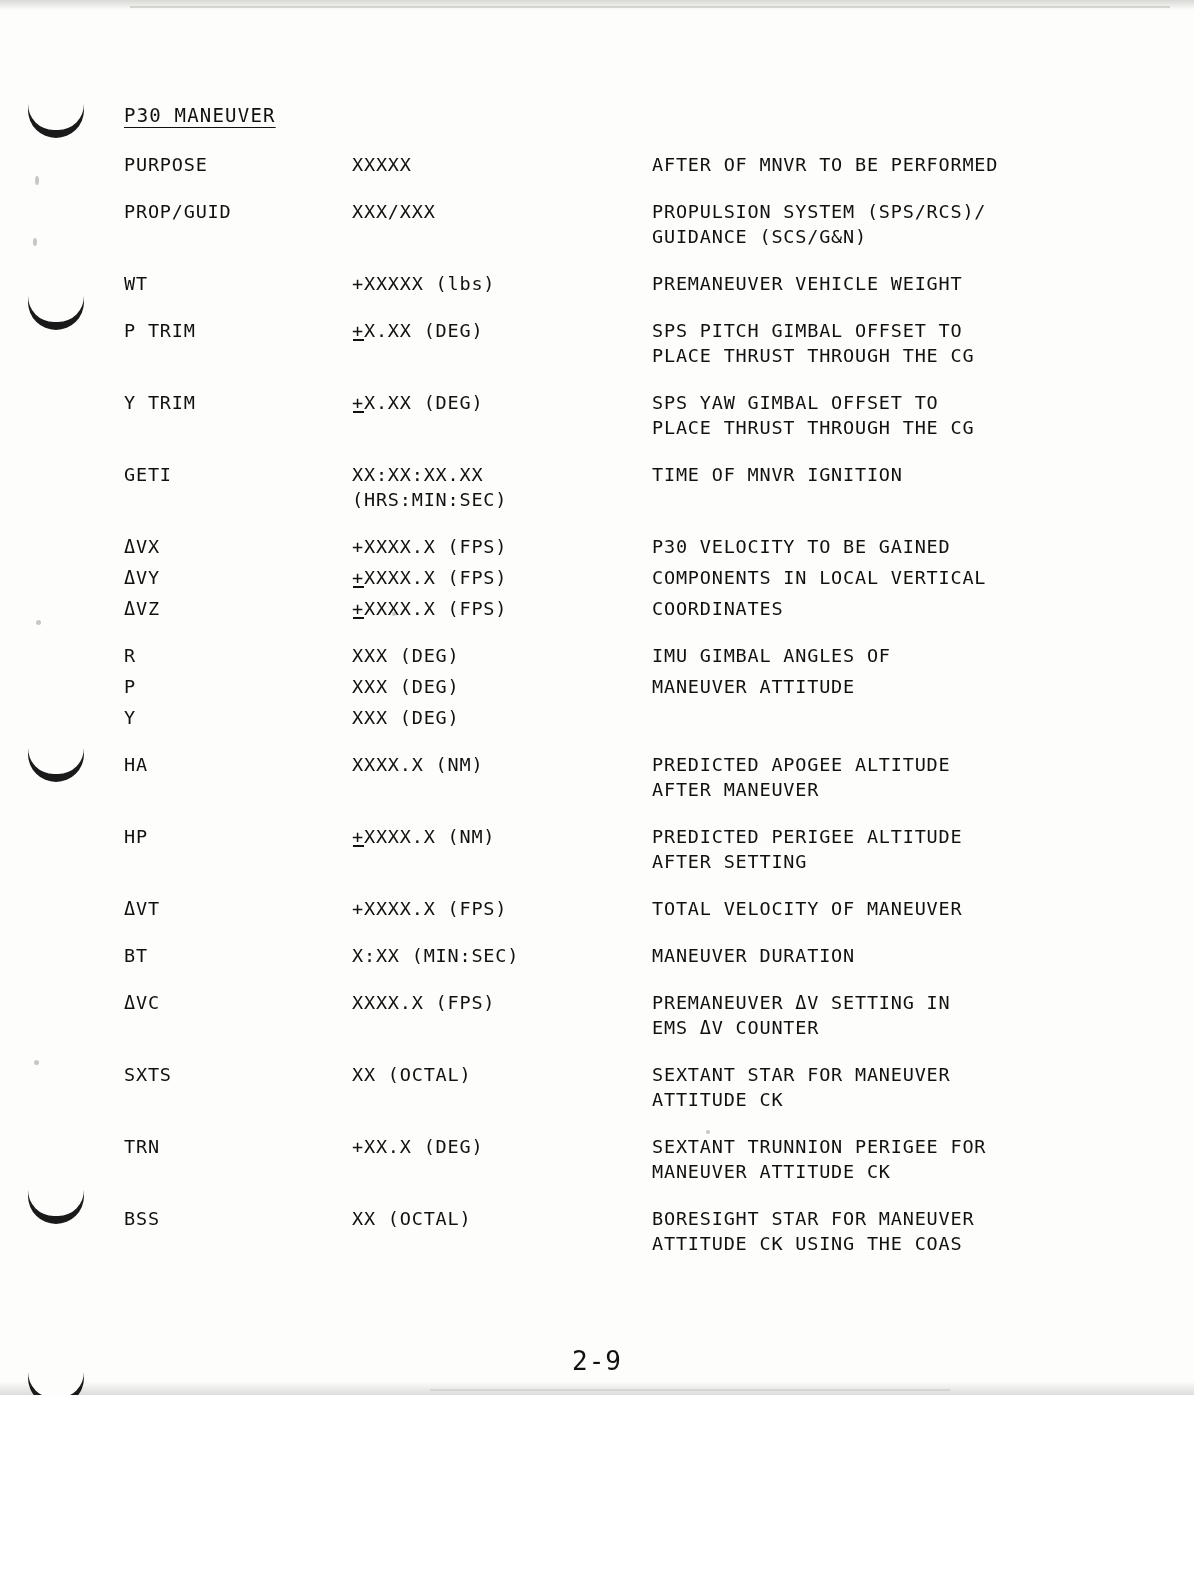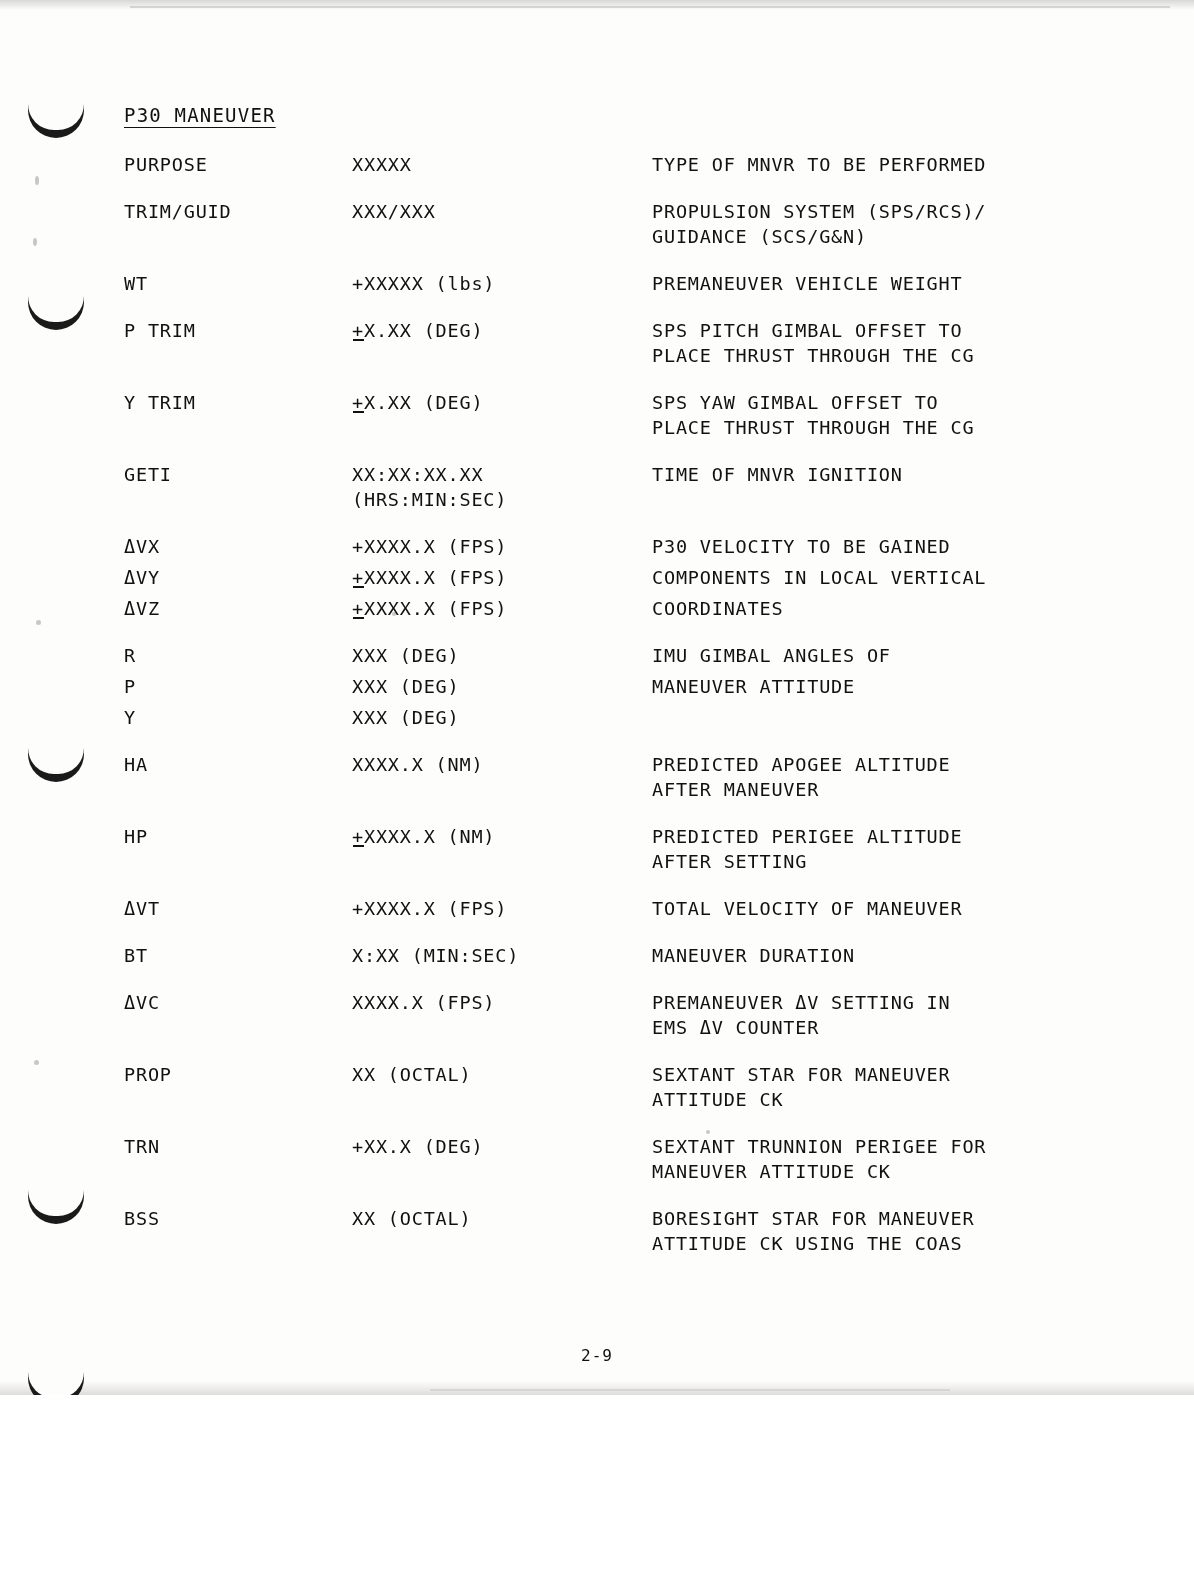--- a/index.html
+++ b/index.html
@@ -120,21 +120,21 @@
     height: 2px;
     background: #111111;
   }
 
   .page-number {
     position: absolute;
     left: 0;
     top: 1346px;
     width: 1194px;
     text-align: center;
-    font-size: 16px;
+    font-size: 26px;
     letter-spacing: 1px;
   }
 </style>
 </head>
 <body>
 
 <div class="page">
 
   <div class="scan-edge-top"></div>
   <div class="scan-line-top"></div>
@@ -157,25 +157,25 @@
   <div class="content">
 
     <div class="doc-title">P30 MANEUVER</div>
 
     <table class="spec">
       <tbody>
 
         <tr class="group-end">
           <td class="c-label">PURPOSE</td>
           <td class="c-value">XXXXX</td>
-          <td class="c-desc">TYPE OF MNVR TO BE PERFORMED</td>
-        </tr>
-
-        <tr class="group-end">
-          <td class="c-label">TRIM/GUID</td>
+          <td class="c-desc">AFTER OF MNVR TO BE PERFORMED</td>
+        </tr>
+
+        <tr class="group-end">
+          <td class="c-label">PROP/GUID</td>
           <td class="c-value">XXX/XXX</td>
           <td class="c-desc">PROPULSION SYSTEM (SPS/RCS)/
 GUIDANCE (SCS/G&amp;N)</td>
         </tr>
 
         <tr class="group-end">
           <td class="c-label">WT</td>
           <td class="c-value">+XXXXX (lbs)</td>
           <td class="c-desc">PREMANEUVER VEHICLE WEIGHT</td>
         </tr>
@@ -264,21 +264,21 @@
         </tr>
 
         <tr class="group-end">
           <td class="c-label">ΔVC</td>
           <td class="c-value">XXXX.X (FPS)</td>
           <td class="c-desc">PREMANEUVER ΔV SETTING IN
 EMS ΔV COUNTER</td>
         </tr>
 
         <tr class="group-end">
-          <td class="c-label">PROP</td>
+          <td class="c-label">SXTS</td>
           <td class="c-value">XX (OCTAL)</td>
           <td class="c-desc">SEXTANT STAR FOR MANEUVER
 ATTITUDE CK</td>
         </tr>
 
 
         <tr class="group-end">
           <td class="c-label">TRN</td>
           <td class="c-value">+XX.X (DEG)</td>
           <td class="c-desc">SEXTANT TRUNNION PERIGEE FOR

